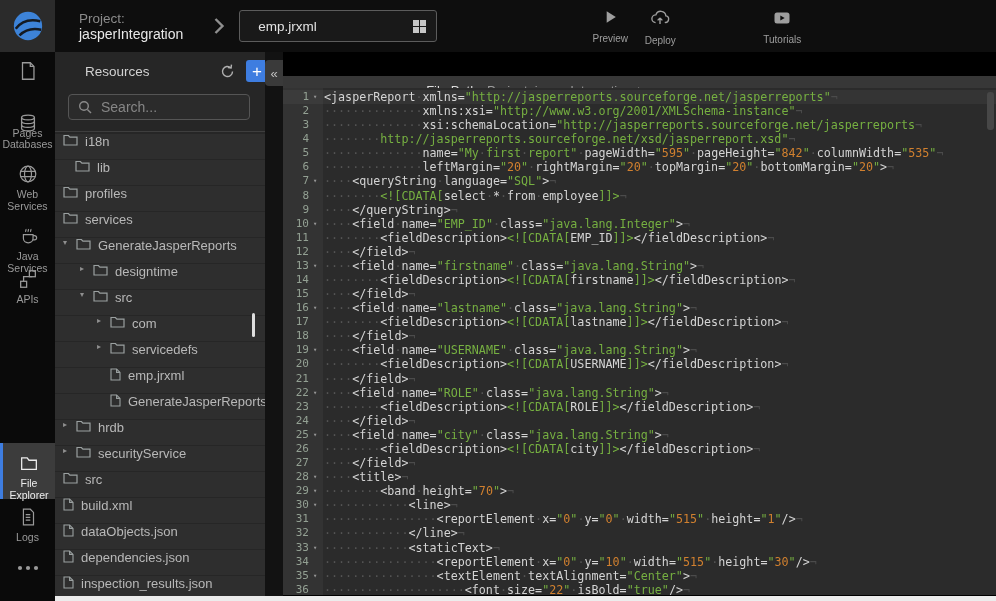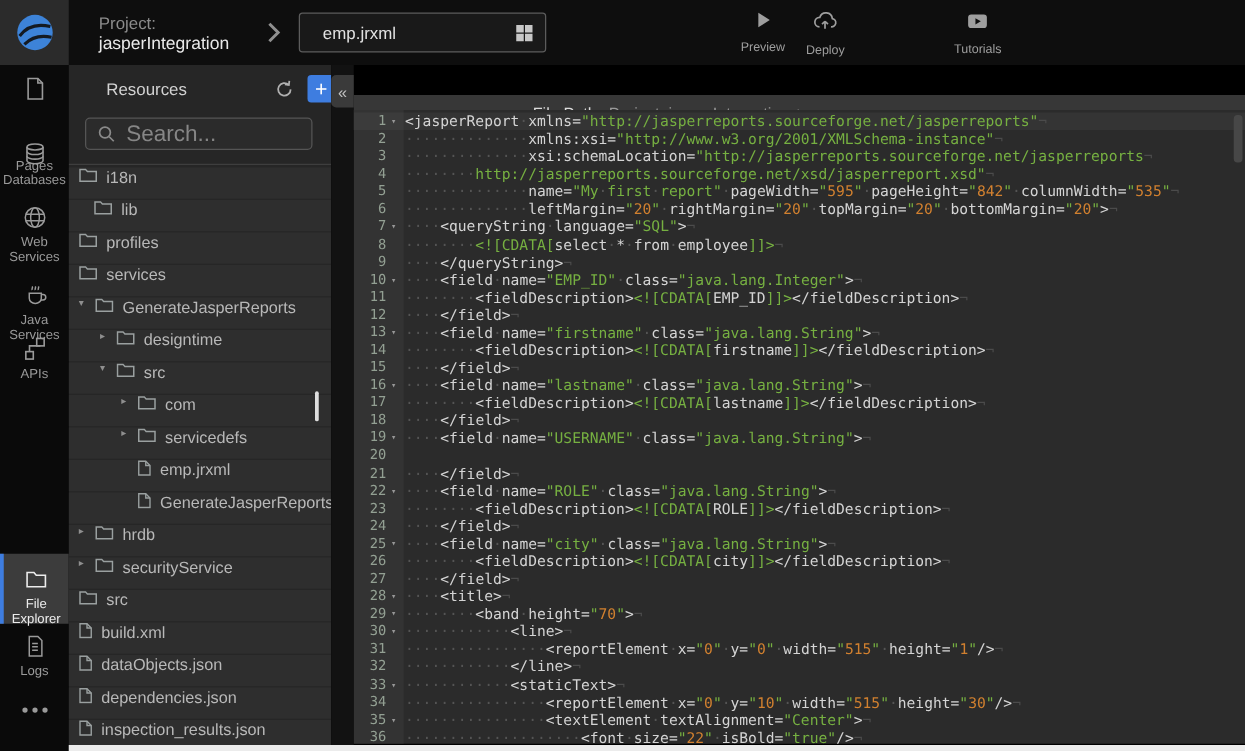--- a/index.html
+++ b/index.html
@@ -34,21 +34,21 @@
   
   #resources{position:absolute;left:55px;top:52px;width:210px;height:549px;background:#262626;overflow:hidden;}
   #res-header{position:absolute;left:16px;top:0;width:210px;height:38px;display:flex;align-items:center;}
   #res-title{color:#d2d2d2;font-size:13.5px;margin-left:14px;flex:1;}
   #refresh-btn{margin-right:10px;cursor:pointer;display:flex;}
   #add-btn{width:22px;height:22px;background:#3e7de0;border-radius:3px;color:#fff;font-size:17px;
            display:flex;align-items:center;justify-content:center;margin-right:13px;cursor:pointer;line-height:1;}
   #search-box{position:absolute;left:13px;top:42px;width:182px;height:26px;background:#2b2b2b;
               border:1px solid #555;border-radius:4px;display:flex;align-items:center;box-sizing:border-box;}
   #search-box svg{margin:0 7px 0 9px;flex:0 0 auto;}
-  #search-input{background:transparent;border:none;outline:none;color:#bbb;font-size:18px;width:130px;
+  #search-input{background:transparent;border:none;outline:none;color:#bbb;font-size:14px;width:130px;
                 font-family:"Liberation Sans",sans-serif;}
   #search-input::placeholder{color:#868686;}
   #res-divider{position:absolute;left:0;top:79px;width:210px;height:1px;background:#3e3e3e;}
   #tree{position:absolute;left:0;top:82px;width:210px;}
   .row{height:25px;margin-bottom:1px;background:#2e2e2e;display:flex;
        box-sizing:border-box;cursor:pointer;overflow:hidden;white-space:nowrap;}
   .row .arrow{width:13px;font-size:8px;color:#8f8f8f;flex:0 0 13px;text-align:left;}
   .row .ticon{display:flex;margin-right:7px;flex:0 0 auto;}
   .row .tlabel{color:#b8b8b8;font-size:13px;}
   #tree-scroll-thumb{position:absolute;left:197px;top:261px;width:3px;height:24px;background:#dedede;border-radius:2px;}
@@ -506,20 +506,21 @@
         <span class="code"><span class="ws">····</span><span class="tk-t">&lt;/field&gt;</span></span>
       </div>
       <div class="cl">
         <span class="ln">19</span>
         <span class="fold">▾</span>
         <span class="code"><span class="ws">····</span><span class="tk-t">&lt;field</span><span class="ws">·</span><span class="tk-t">name=</span><span class="tk-s">"USERNAME"</span><span class="ws">·</span><span class="tk-t">class=</span><span class="tk-s">"java.lang.String"</span><span class="tk-t">&gt;</span></span>
       </div>
       <div class="cl">
         <span class="ln">20</span>
         <span class="fold"></span>
+        <span class="code"><span class="ws">········</span><span class="tk-t">&lt;fieldDescription&gt;</span><span class="tk-s">&lt;![CDATA[</span><span class="tk-t">USERNAME</span><span class="tk-s">]]&gt;</span><span class="tk-t">&lt;/fieldDescription&gt;</span></span>
       </div>
       <div class="cl">
         <span class="ln">21</span>
         <span class="fold"></span>
         <span class="code"><span class="ws">····</span><span class="tk-t">&lt;/field&gt;</span></span>
       </div>
       <div class="cl">
         <span class="ln">22</span>
         <span class="fold">▾</span>
         <span class="code"><span class="ws">····</span><span class="tk-t">&lt;field</span><span class="ws">·</span><span class="tk-t">name=</span><span class="tk-s">"ROLE"</span><span class="ws">·</span><span class="tk-t">class=</span><span class="tk-s">"java.lang.String"</span><span class="tk-t">&gt;</span></span>

